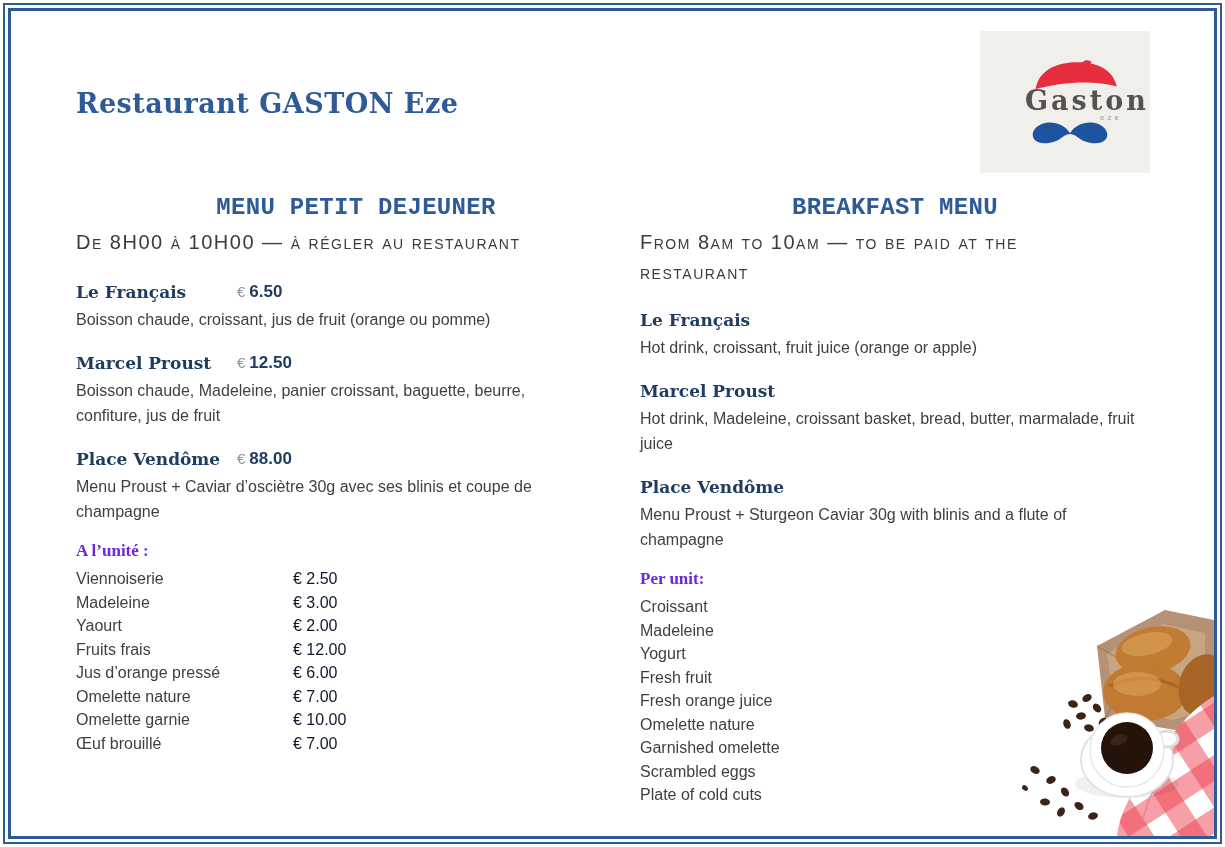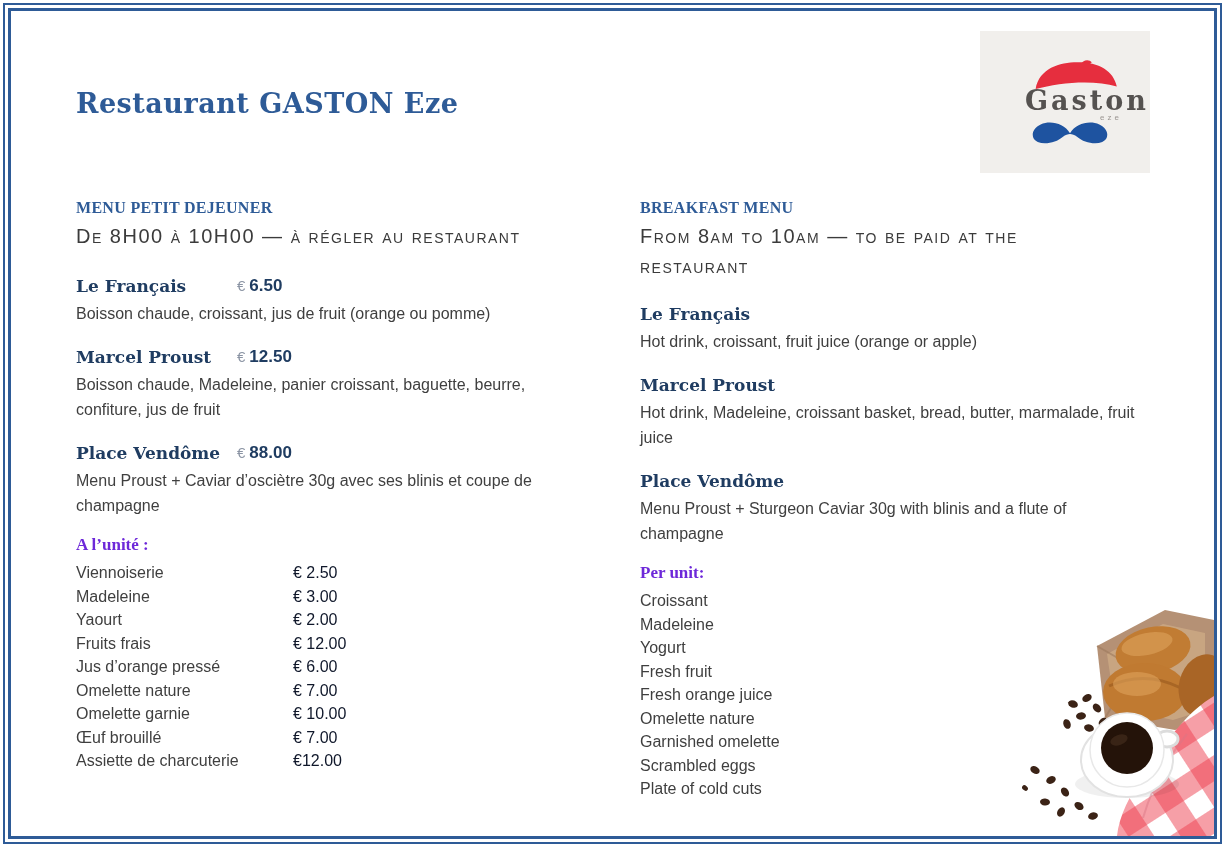--- a/index.html
+++ b/index.html
@@ -51,29 +51,30 @@
     font-size: 8px; letter-spacing: 3px;
     color: #9a9591;
     padding-left: 21px;
   }
   .logo-mustache { margin-top: -1px; margin-left: 10px; }
   
   .col { position: absolute; top: 196px; }
   .col-fr { left: 76px;  width: 560px; }
   .col-en { left: 640px; width: 510px; }
   .section-heading {
-    font-family: Liberation Serif, serif;
+    font-family: Liberation Mono, monospace;
     font-weight: bold;
-    font-size: 16px;
+    font-size: 24px;
     line-height: 24px;
     color: #2e5b97;
     letter-spacing: 0.3px;
+    text-align: center;
   }
   .section-sub {
-    margin-top: 1px;
+    margin-top: 7px;
     font-size: 20px;
     line-height: 30px;
     font-variant: small-caps;
     letter-spacing: 1.5px;
     color: #3b3b3b;
   }
   .col-en .section-sub { width: 455px; }
   .menu-item { margin-top: 20px; }
   .col-fr .menu-item.first { margin-top: 24px; }
   .col-en .menu-item.first { margin-top: 22px; }
@@ -189,24 +190,20 @@
         <span class="u-name">Omelette nature</span>
         <span class="u-price">€ 7.00</span>
       </div>
     <div class="unit-row">
         <span class="u-name">Omelette garnie</span>
         <span class="u-price">€ 10.00</span>
       </div>
     <div class="unit-row">
         <span class="u-name">Œuf brouillé</span>
         <span class="u-price">€ 7.00</span>
-      </div>
-    <div class="unit-row">
-        <span class="u-name">Assiette de charcuterie</span>
-        <span class="u-price">€12.00</span>
       </div>
   </div>
 </div>
 
 <div class="col col-en">
   <div class="section-heading">BREAKFAST MENU</div>
   <div class="section-sub">From 8am to 10am — to be paid at the restaurant</div>
 
   <div class="menu-item first">
     <div class="item-head">

